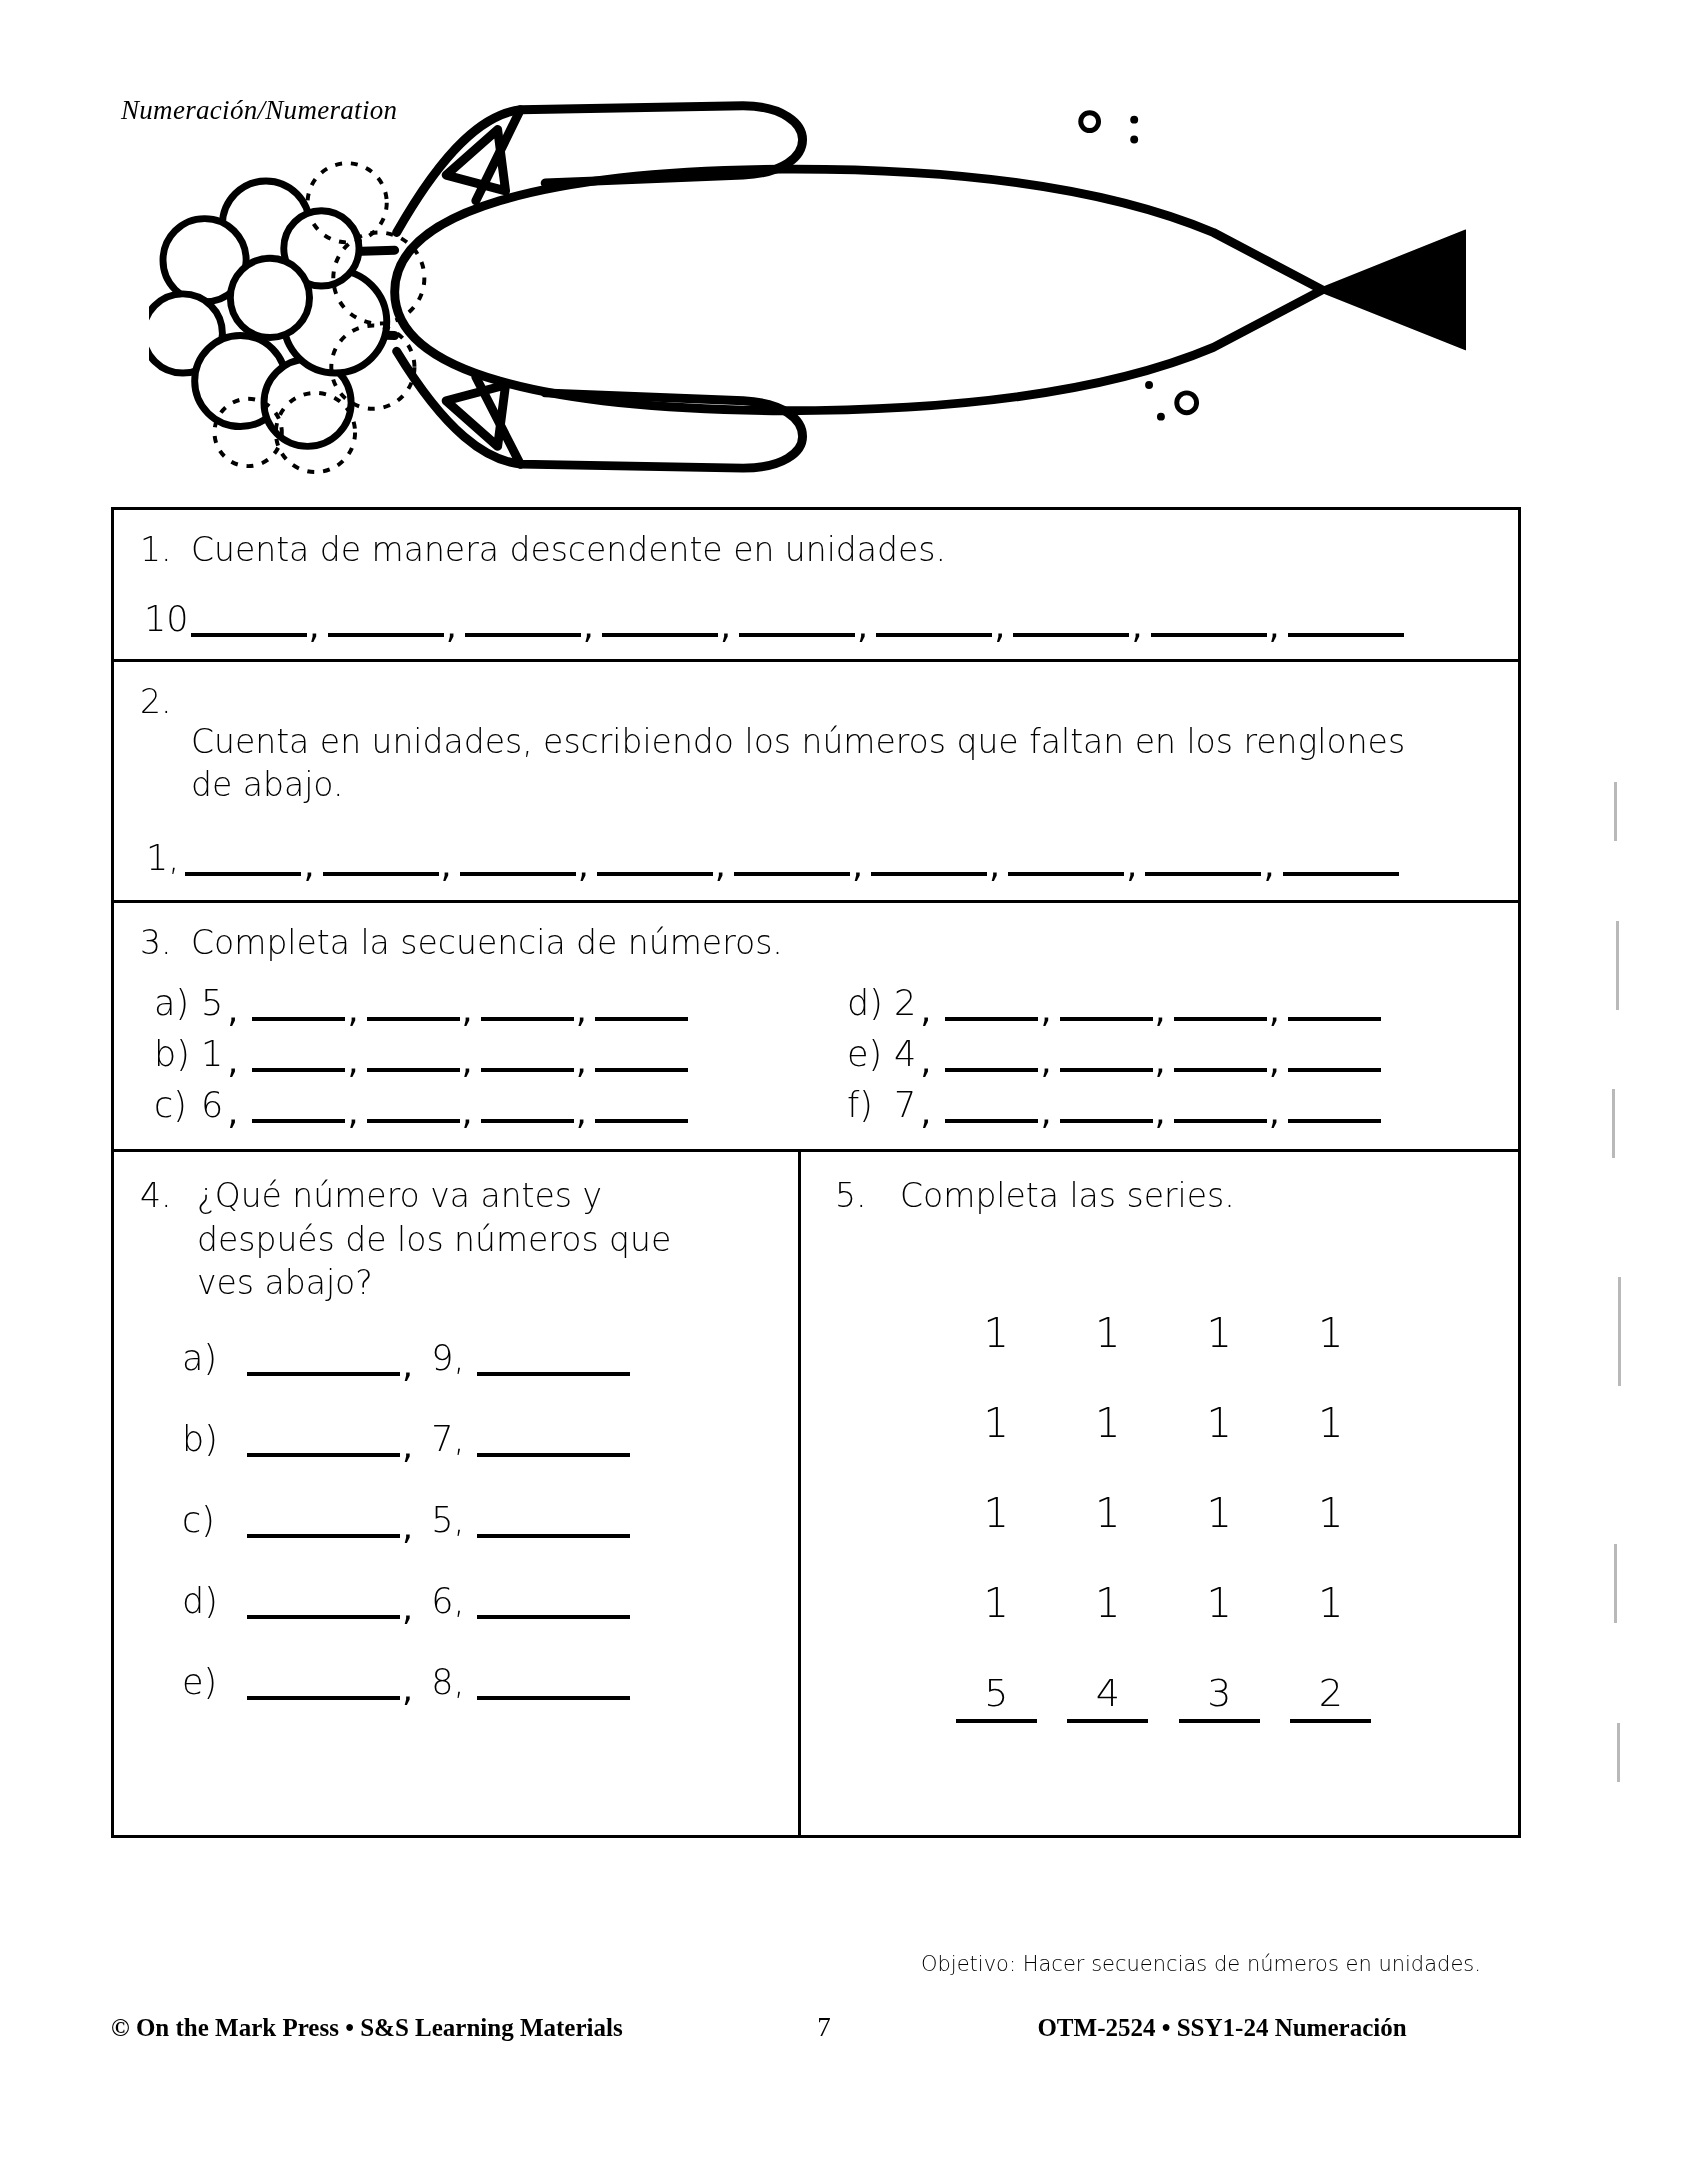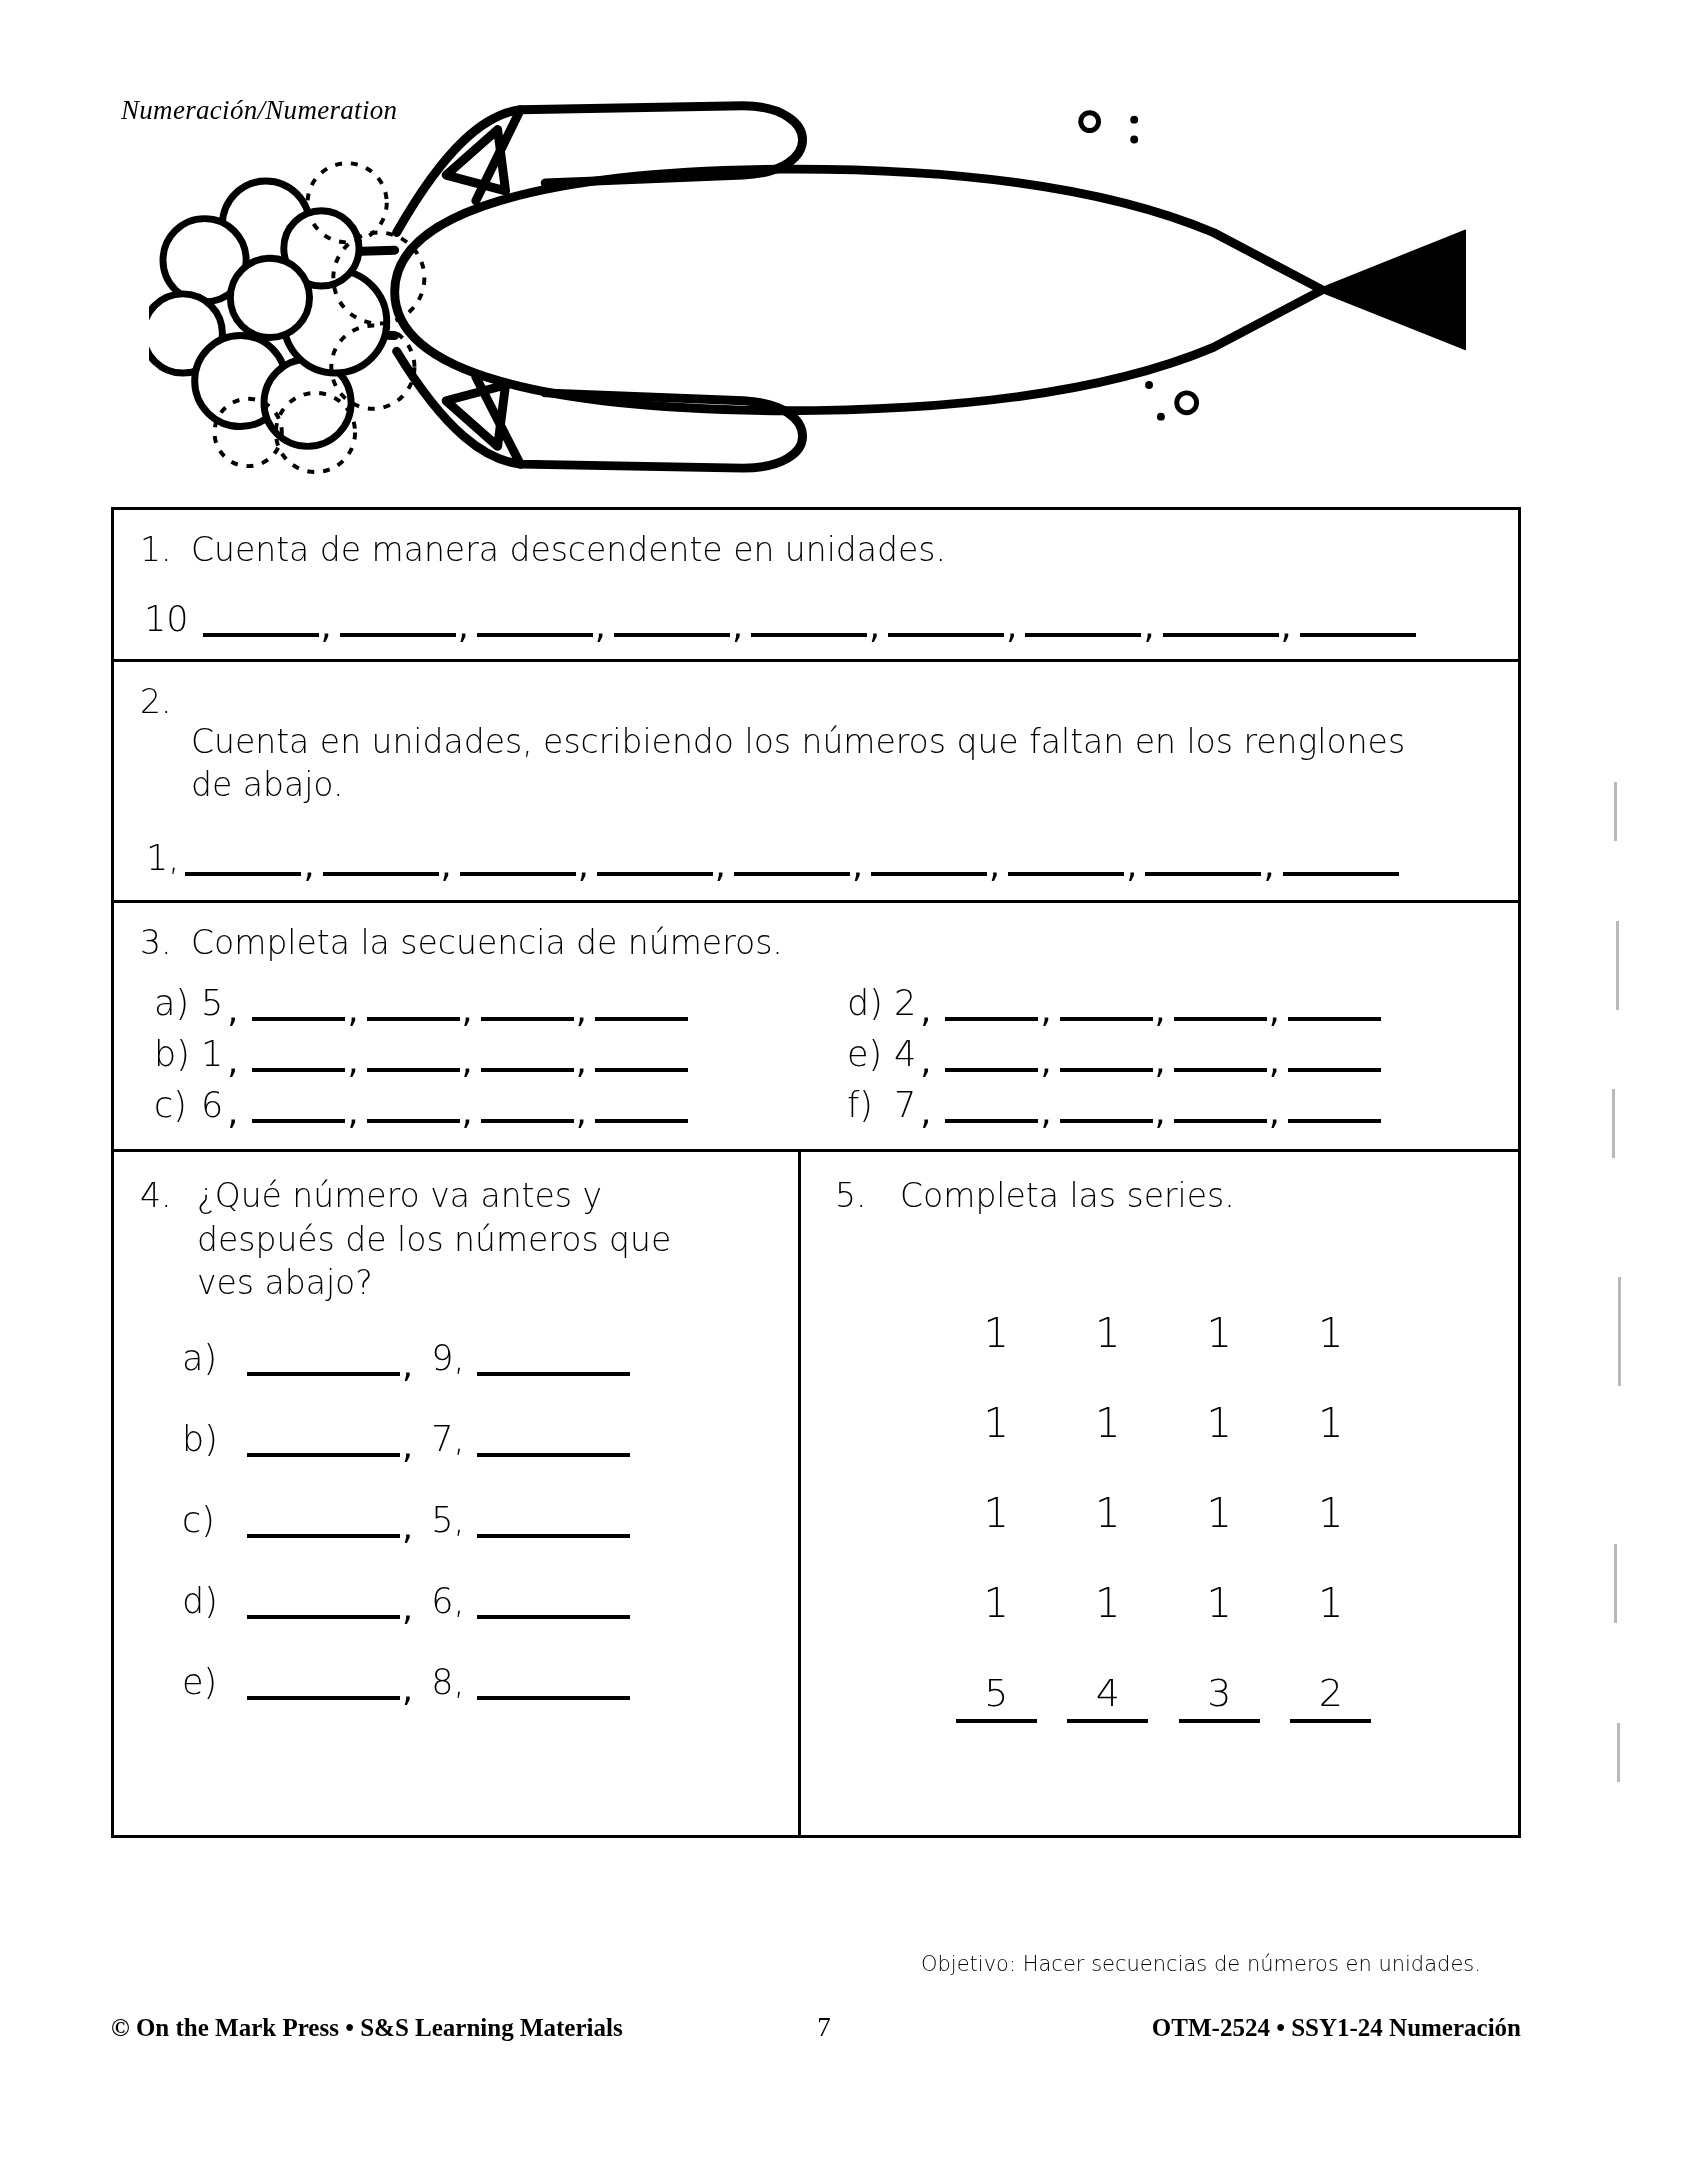--- a/index.html
+++ b/index.html
@@ -98,21 +98,21 @@
     display: flex;
     align-items: flex-end;
     margin-top: 30px;
     padding-left: 4px;
   }
   .q1 .start-num {
     font-family: "DejaVu Sans", sans-serif;
     font-size: 35px;
     font-weight: 350;
     line-height: 1;
-    margin-right: 14px;
+    margin-right: 2px;
   }
 
   .blank-seq { display: flex; align-items: flex-end; }
   .blank {
     display: inline-block;
     border-bottom: 4px solid #000;
     height: 30px;
   }
   .comma {
     font-family: "DejaVu Sans", sans-serif;
@@ -293,21 +293,21 @@
     top: 2012px;
     width: 1410px;
     display: flex;
     align-items: baseline;
     font-family: "Liberation Serif", serif;
     font-weight: bold;
     font-size: 25px;
   }
   .footer .left { flex: 0 0 614px; white-space: nowrap; }
   .footer .center { flex: 0 0 198px; text-align: center; font-weight: normal; font-size: 27px; }
-  .footer .right { flex: 1 1 auto; text-align: right; white-space: nowrap; }
+  .footer .right { flex: 1 1 auto; text-align: center; white-space: nowrap; }
 
   
   .speck {
     position: absolute;
     background: #b9b9b9;
     width: 3px;
   }
 </style>
 </head>
 <body>

